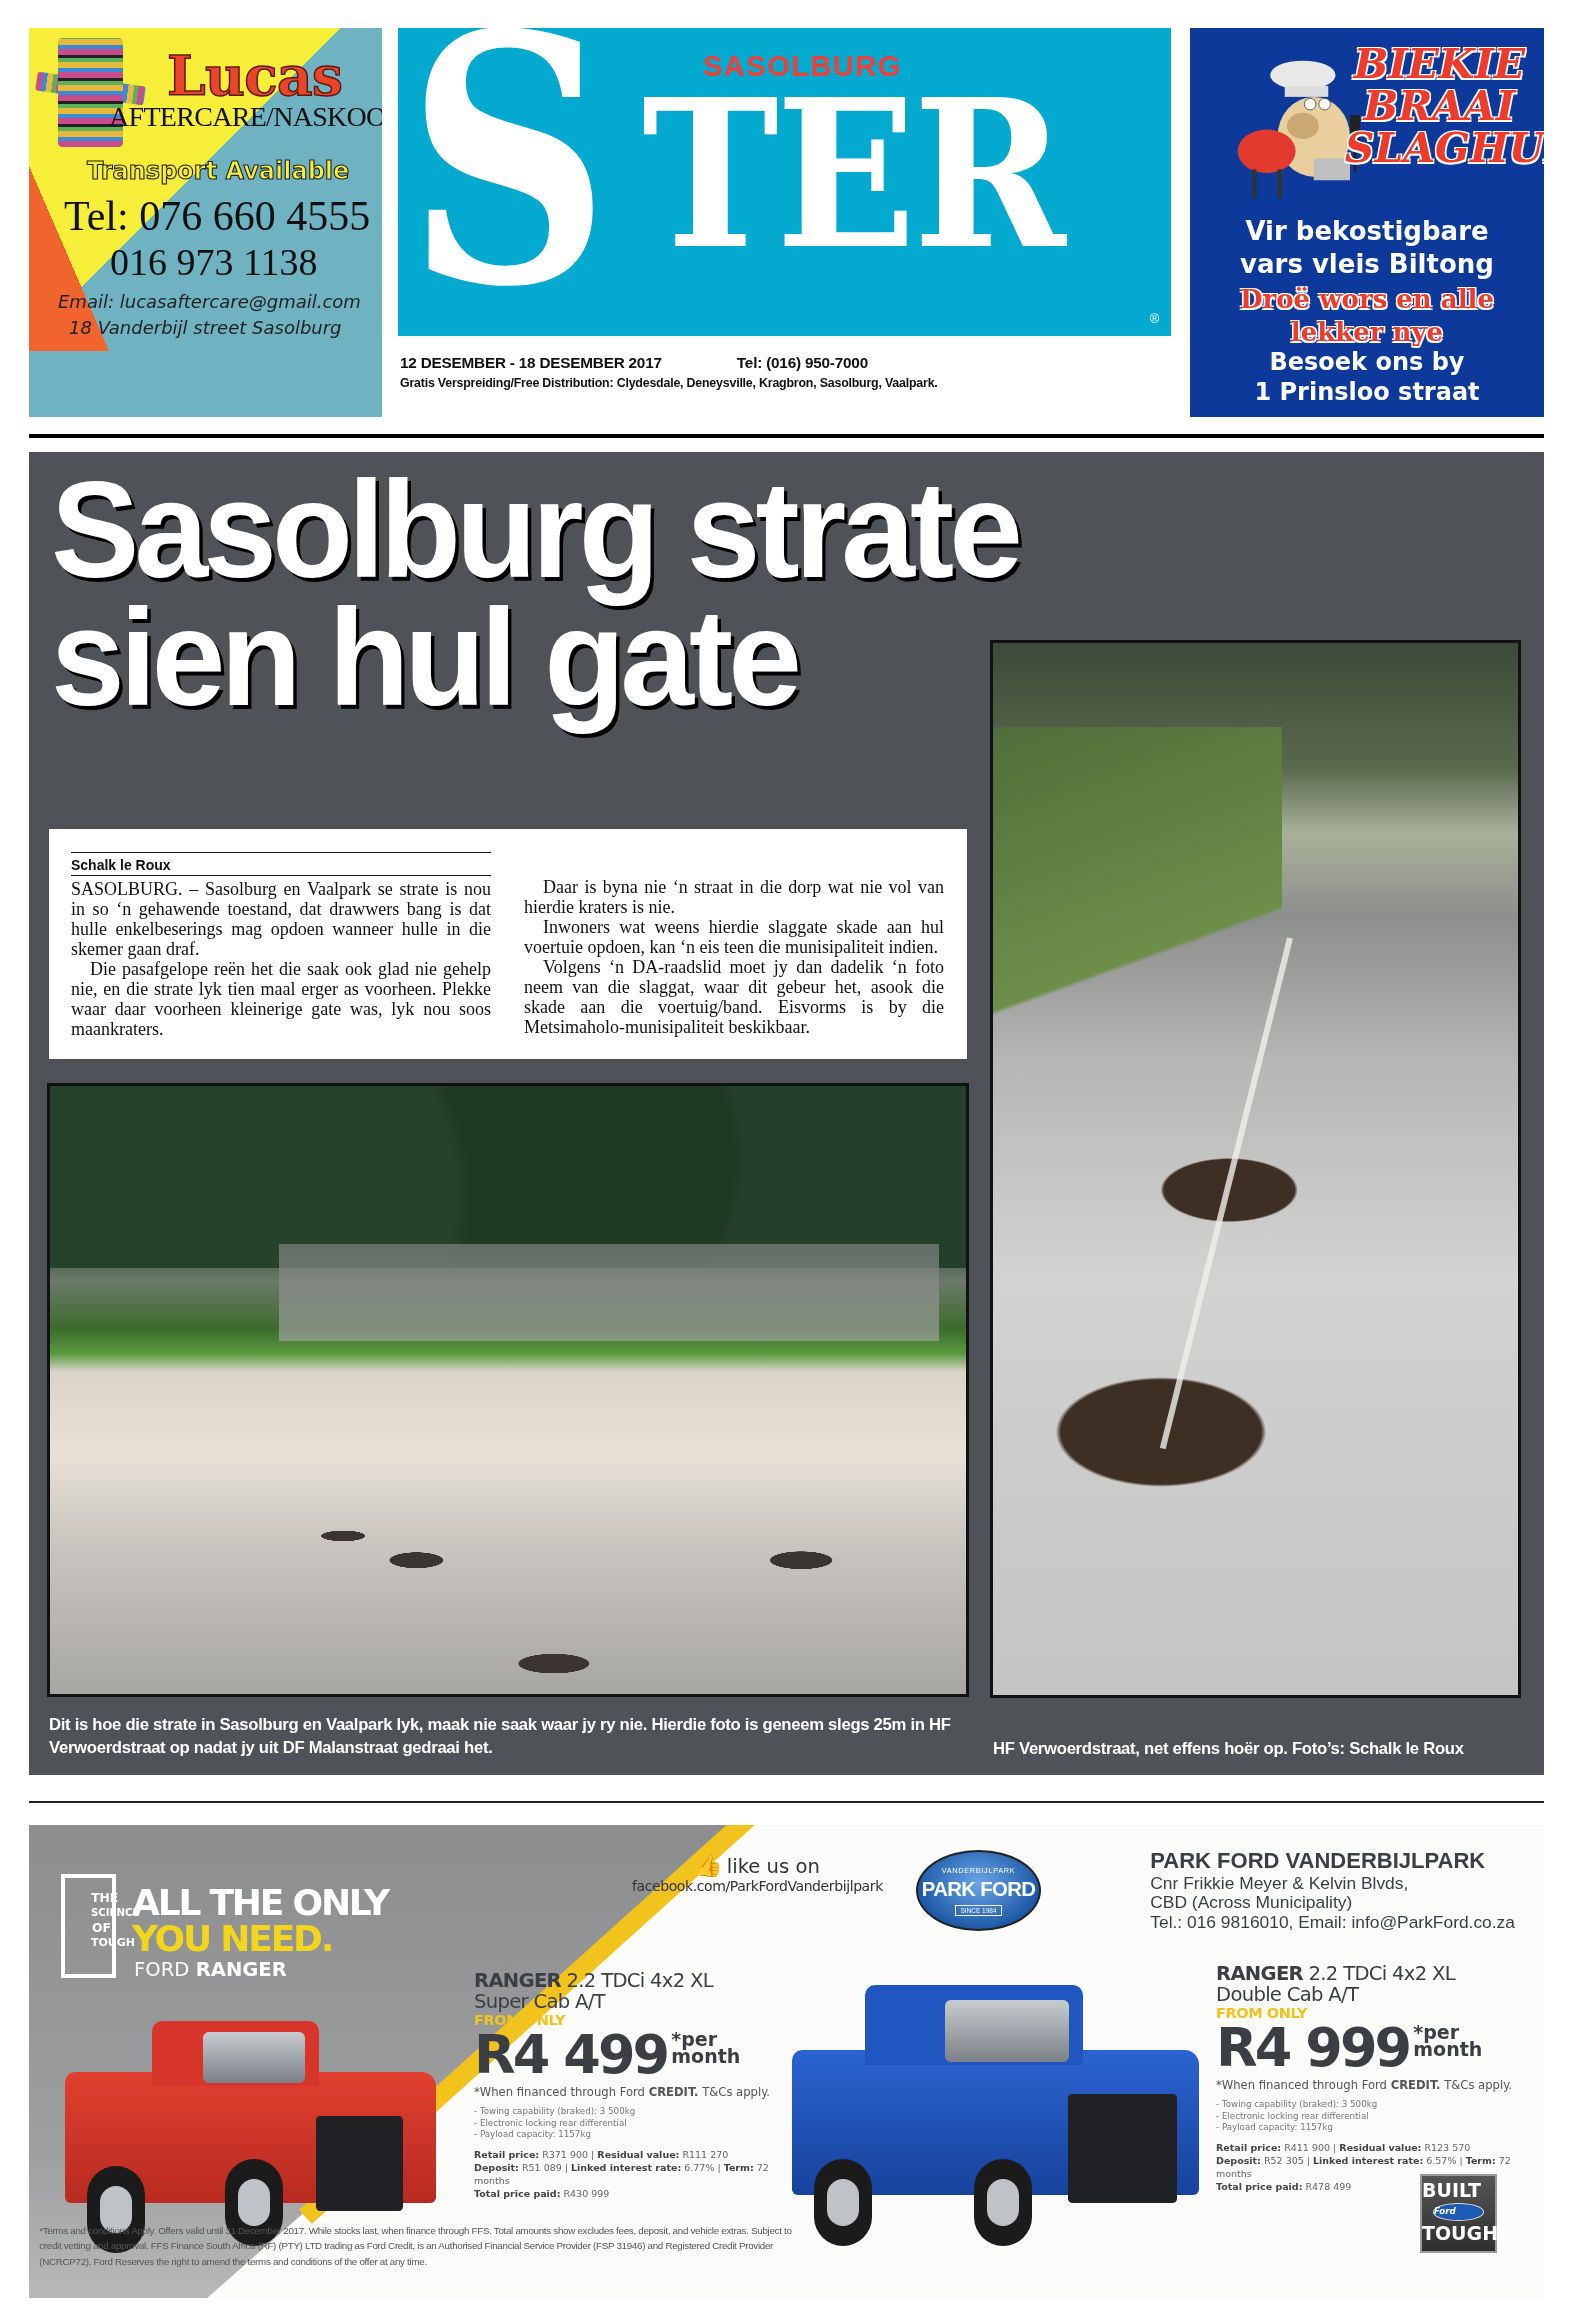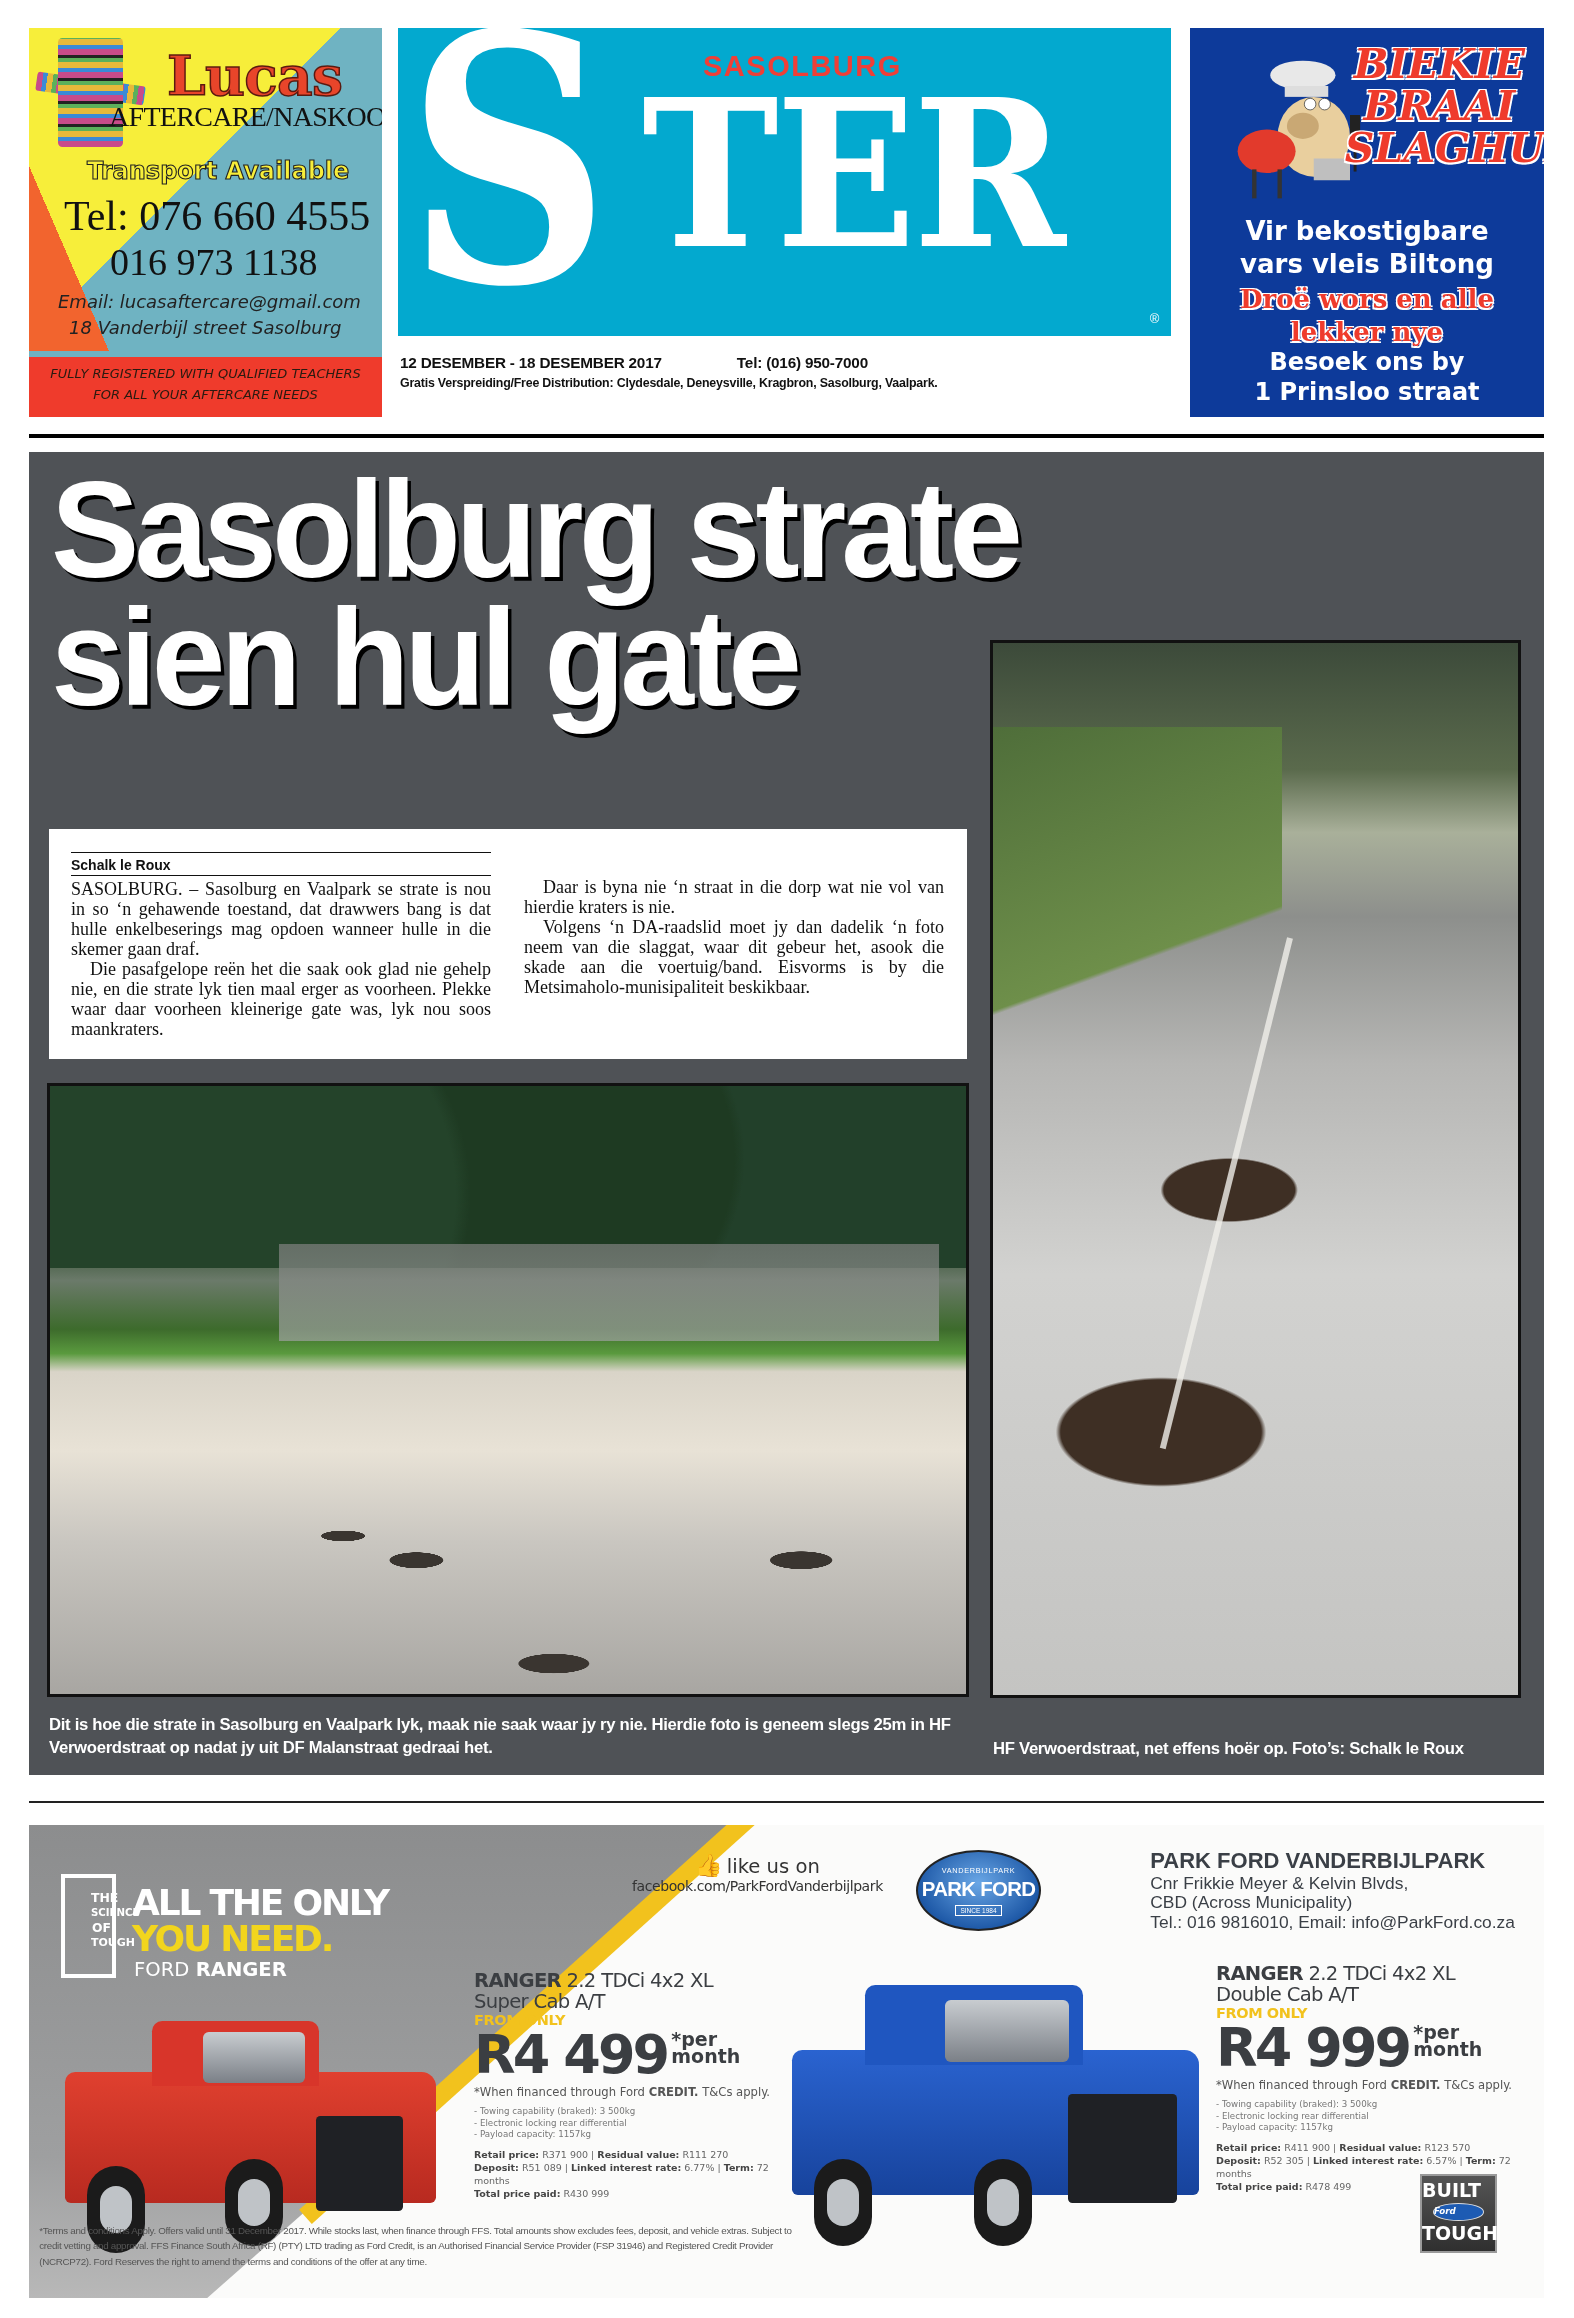--- a/index.html
+++ b/index.html
@@ -162,24 +162,20 @@
   <div class="orange-wedge2"></div>
   <div class="robot-arms"></div>
   <div class="robot"></div>
   <div class="brand">Lucas</div>
   <div class="sub">AFTERCARE/NASKOOL</div>
   <div class="transport">Transport Available</div>
   <div class="tel1">Tel: 076 660 4555</div>
   <div class="tel2">016 973 1138</div>
   <div class="email">Email: lucasaftercare@gmail.com</div>
   <div class="addr">18 Vanderbijl street Sasolburg</div>
-  <div class="footer-band">
-    <span>FULLY REGISTERED WITH QUALIFIED TEACHERS</span>
-    <span>FOR ALL YOUR AFTERCARE NEEDS</span>
-  </div>
 </div>
 
 <div id="masthead" class="abs">
   <div class="big-s">S</div>
   <div class="ter">TER</div>
   <div class="city">SASOLBURG</div>
   <div class="reg">®</div>
 </div>
 <div id="dateline" class="abs">
   <span>12 DESEMBER - 18 DESEMBER 2017</span>
@@ -231,20 +227,21 @@
 
 <div id="article" class="abs">
   <div class="cols">
     <div class="col">
       <div class="byline">Schalk le Roux</div>
       <p>SASOLBURG. – Sasolburg en Vaalpark se strate is nou in so ‘n gehawende toestand, dat drawwers bang is dat hulle enkelbeserings mag opdoen wanneer hulle in die skemer gaan draf.</p>
       <p class="indent">Die pasafgelope reën het die saak ook glad nie gehelp nie, en die strate lyk tien maal erger as voorheen. Plekke waar daar voorheen kleinerige gate was, lyk nou soos maankraters.</p>
     </div>
     <div class="col col2">
       <p class="indent">Daar is byna nie ‘n straat in die  dorp wat nie vol van hierdie kraters is nie.</p>
+      <p class="indent">Inwoners wat weens hierdie slaggate skade aan hul voertuie opdoen, kan ‘n eis teen die munisipaliteit indien.</p>
       <p class="indent">Volgens ‘n DA-raadslid moet jy dan dadelik ‘n foto neem van die slaggat, waar dit gebeur het, asook die skade aan die voertuig/band. Eisvorms is by die Metsimaholo-munisipaliteit beskikbaar.</p>
     </div>
   </div>
 </div>
 
 <div id="photo-left" class="abs" title="Road with potholes, trees and wall in background">
   <div class="trees"></div>
   <div class="wall"></div>
 </div>
 

